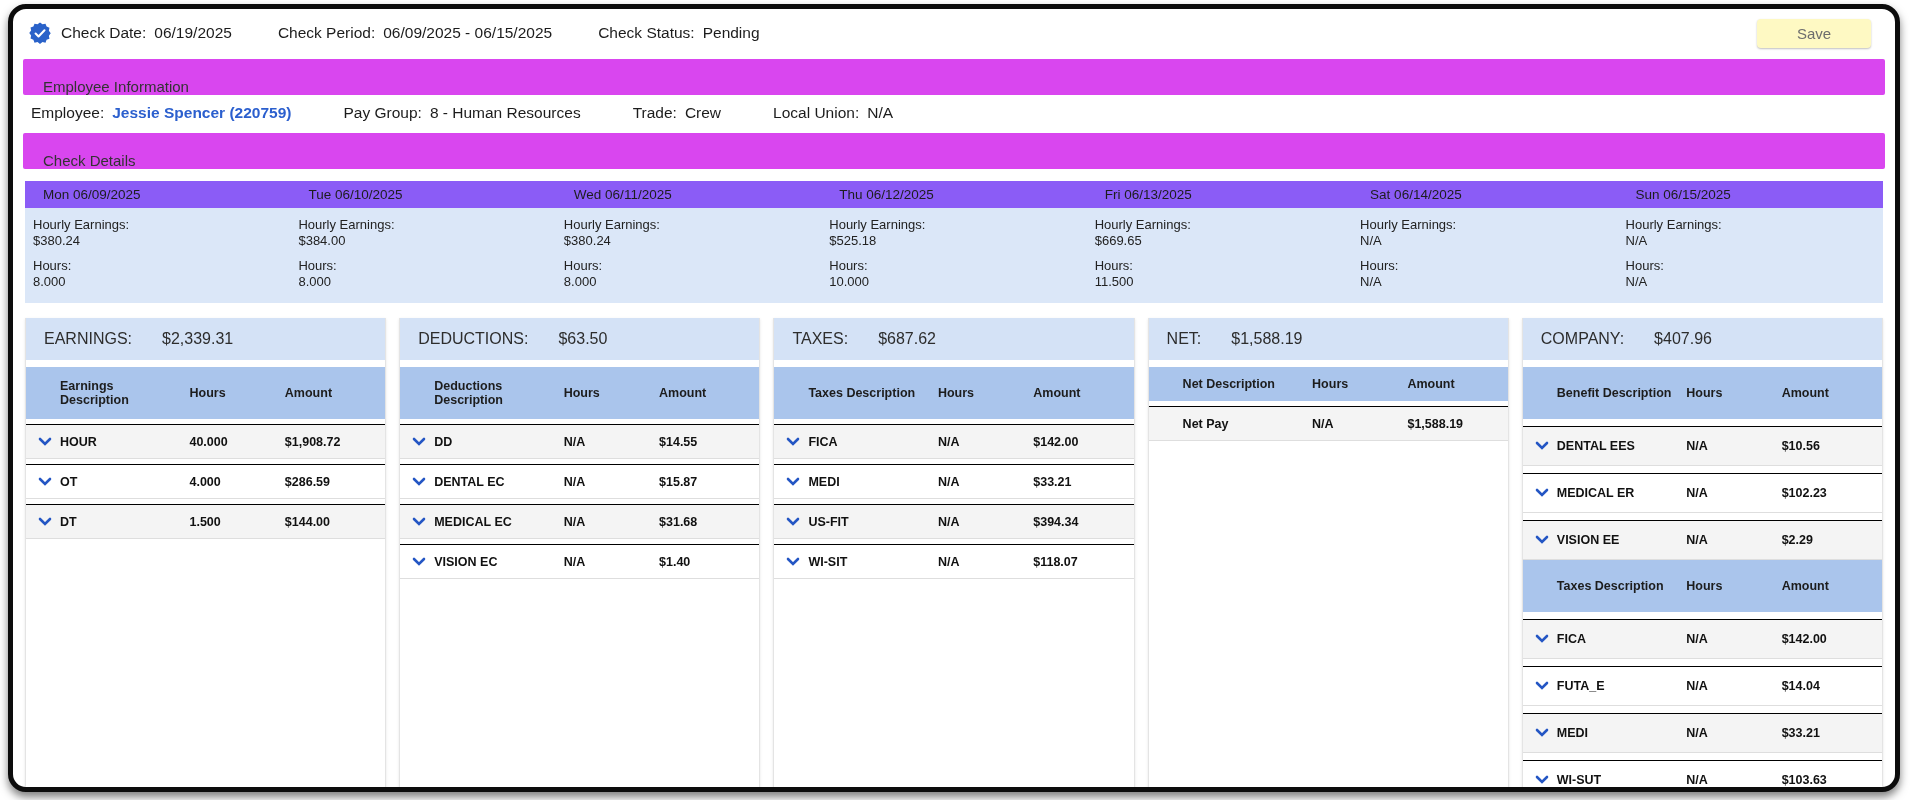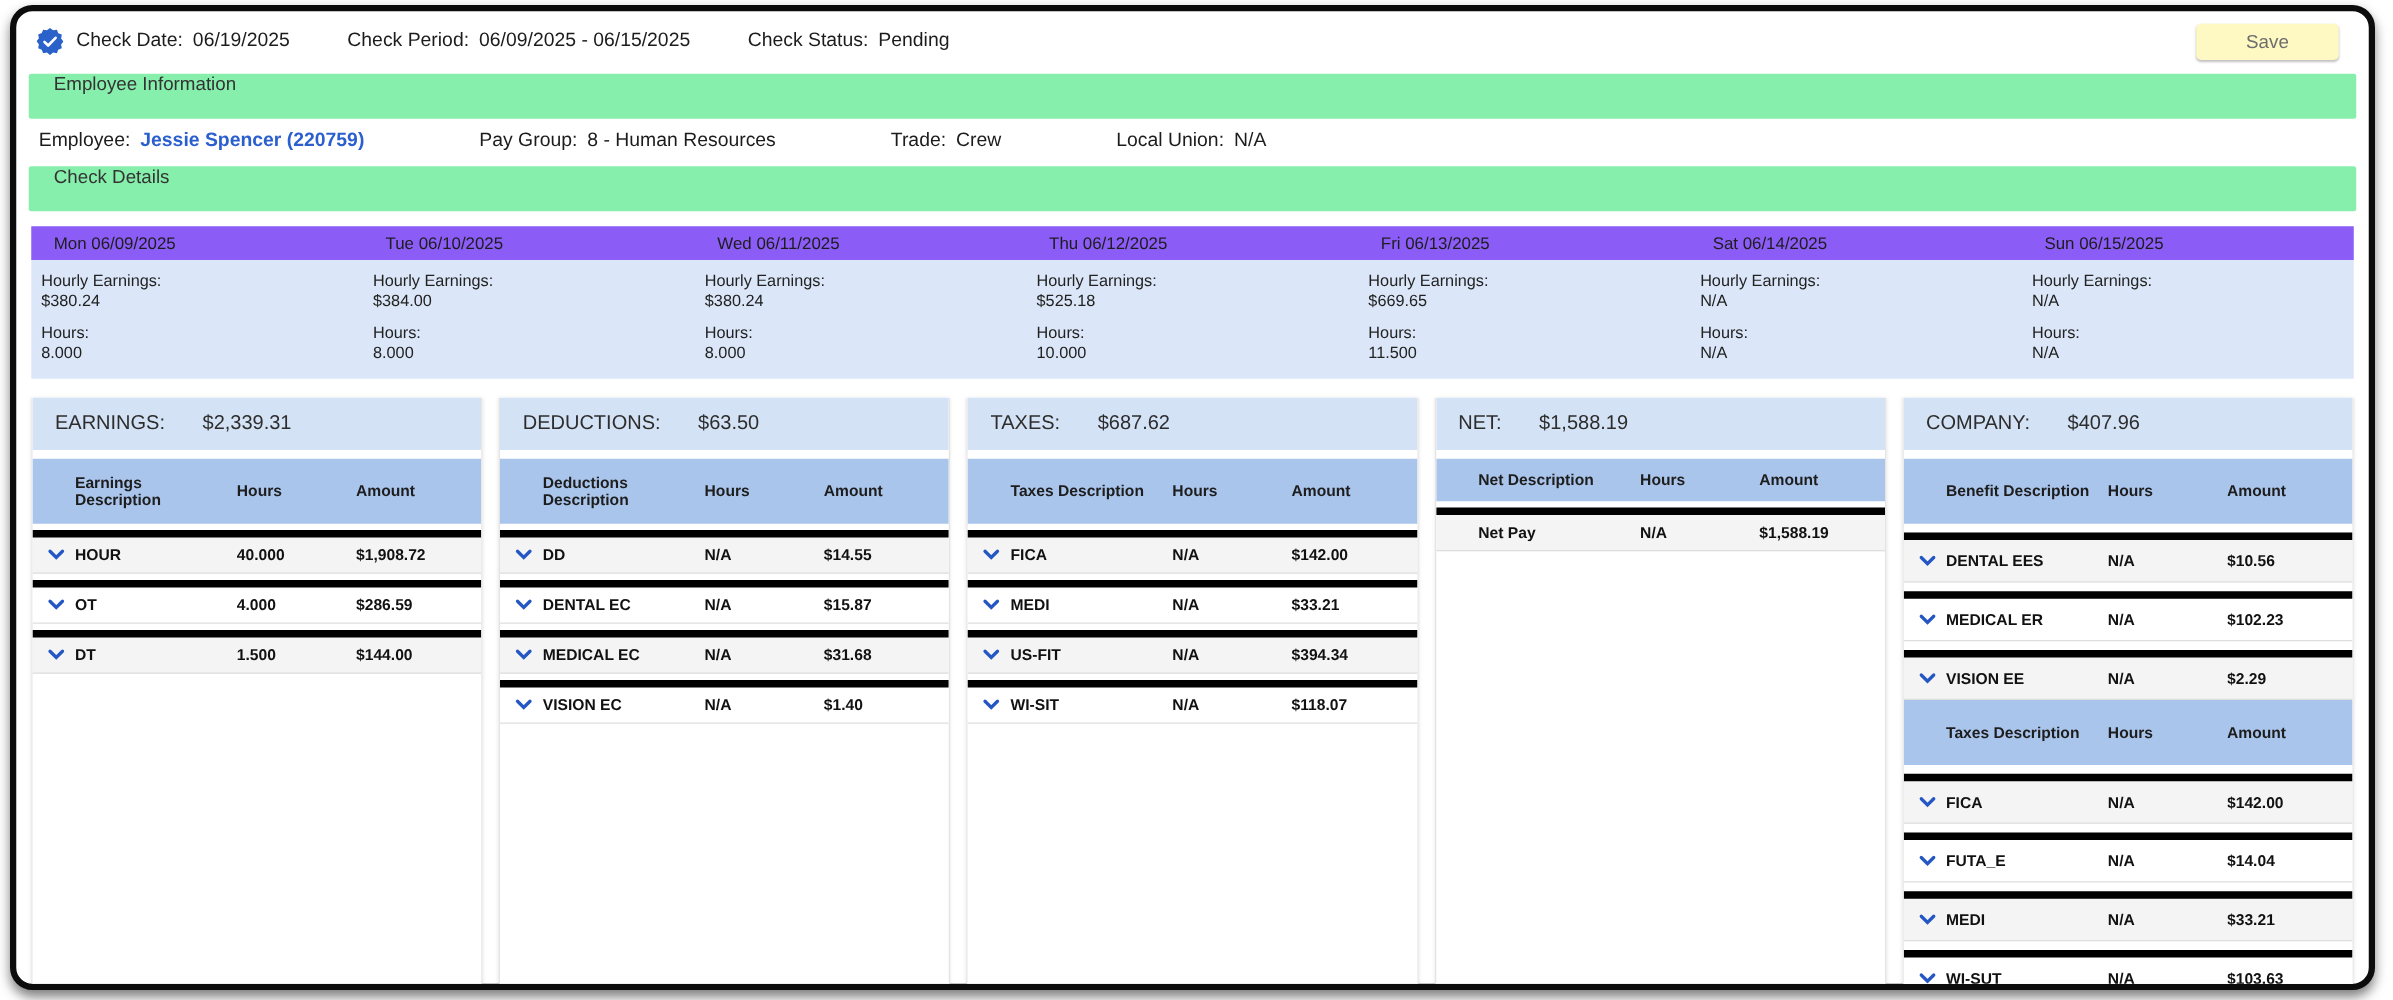--- a/index.html
+++ b/index.html
@@ -18,25 +18,25 @@
   .kv .val { margin-left: 8px; color: #1c1c1c; }
   .topbar .kv + .kv { margin-left: 46px; }
   .save-btn {
     margin-left: auto; margin-right: 10px; width: 114px; height: 29px;
     background: #fef9c3; color: #6d6d6d; border: none; border-radius: 4px;
     font-size: 15px; font-family: "Liberation Sans", sans-serif; cursor: pointer;
     box-shadow: 0 1px 2px rgba(0,0,0,0.25);
   }
   
   .secbar {
-    margin: 2px 10px 0 10px; height: 36px; background: #86efac; border-radius: 2px;
-    display: flex; align-items: flex-start; padding-left: 20px; font-size: 15px; color: #333;
+    margin: 2px 10px 0 10px; height: 36px; background: #d946ef; border-radius: 2px;
+    display: flex; align-items: flex-end; padding-left: 20px; font-size: 15px; color: #333;
   }
   
-  .emprow { height: 36px; display: flex; align-items: center; padding-left: 18px; font-size: 15px; gap: 40px; }
+  .emprow { height: 36px; display: flex; align-items: center; padding-left: 18px; font-size: 15px; }
   .emprow .kv + .kv { margin-left: 52px; }
   .emp-link { margin-left: 8px; color: #2b5fce; font-weight: bold; text-decoration: none; cursor: pointer; }
   
   .daystrip { margin: 12px 12px 0 12px; }
   .dayhead { display: flex; background: #8b5cf6; height: 27px; align-items: center; }
   .dayhead .daycell { flex: 1; padding-left: 18px; font-size: 13.5px; color: #1d1d1d; }
   .daybody { display: flex; background: #dbe7f8; padding: 9px 0 13px 0; }
   .daybody .daycol { flex: 1; padding-left: 8px; font-size: 13px; line-height: 16px; color: #222; }
   .daycol .spacer { height: 9px; }
   
@@ -55,21 +55,21 @@
     background: #aac5ec; min-height: 52px; display: flex; align-items: center;
     font-size: 12.5px; font-weight: bold; color: #1d1d1d;
   }
   .panel--net .thead { min-height: 34px; }
   .cell { overflow: hidden; }
   .c-desc  { flex: 1.25; padding-left: 34px; padding-right: 4px; position: relative; }
   .c-hours { flex: 0.95; }
   .c-amt   { flex: 1.0; }
   .trow {
     display: flex; align-items: center; height: 35px; margin-top: 5px;
-    border-top: 6px solid #000000; border-bottom: 1px solid #dedede;
+    border-top: 1px solid #000000; border-bottom: 1px solid #dedede;
     font-size: 12.5px; font-weight: bold; color: #111;
   }
   .tbl .trow:nth-of-type(odd)  { background: #ffffff; }
   .tbl .trow:nth-of-type(even) { background: #f4f4f4; }
   .panel--company .trow { height: 40px; margin-top: 7px; }
   .chev { position: absolute; left: 12px; top: 50%; transform: translateY(-50%);
           display: inline-flex; cursor: pointer; }
 </style>
 </head>
 <body>

